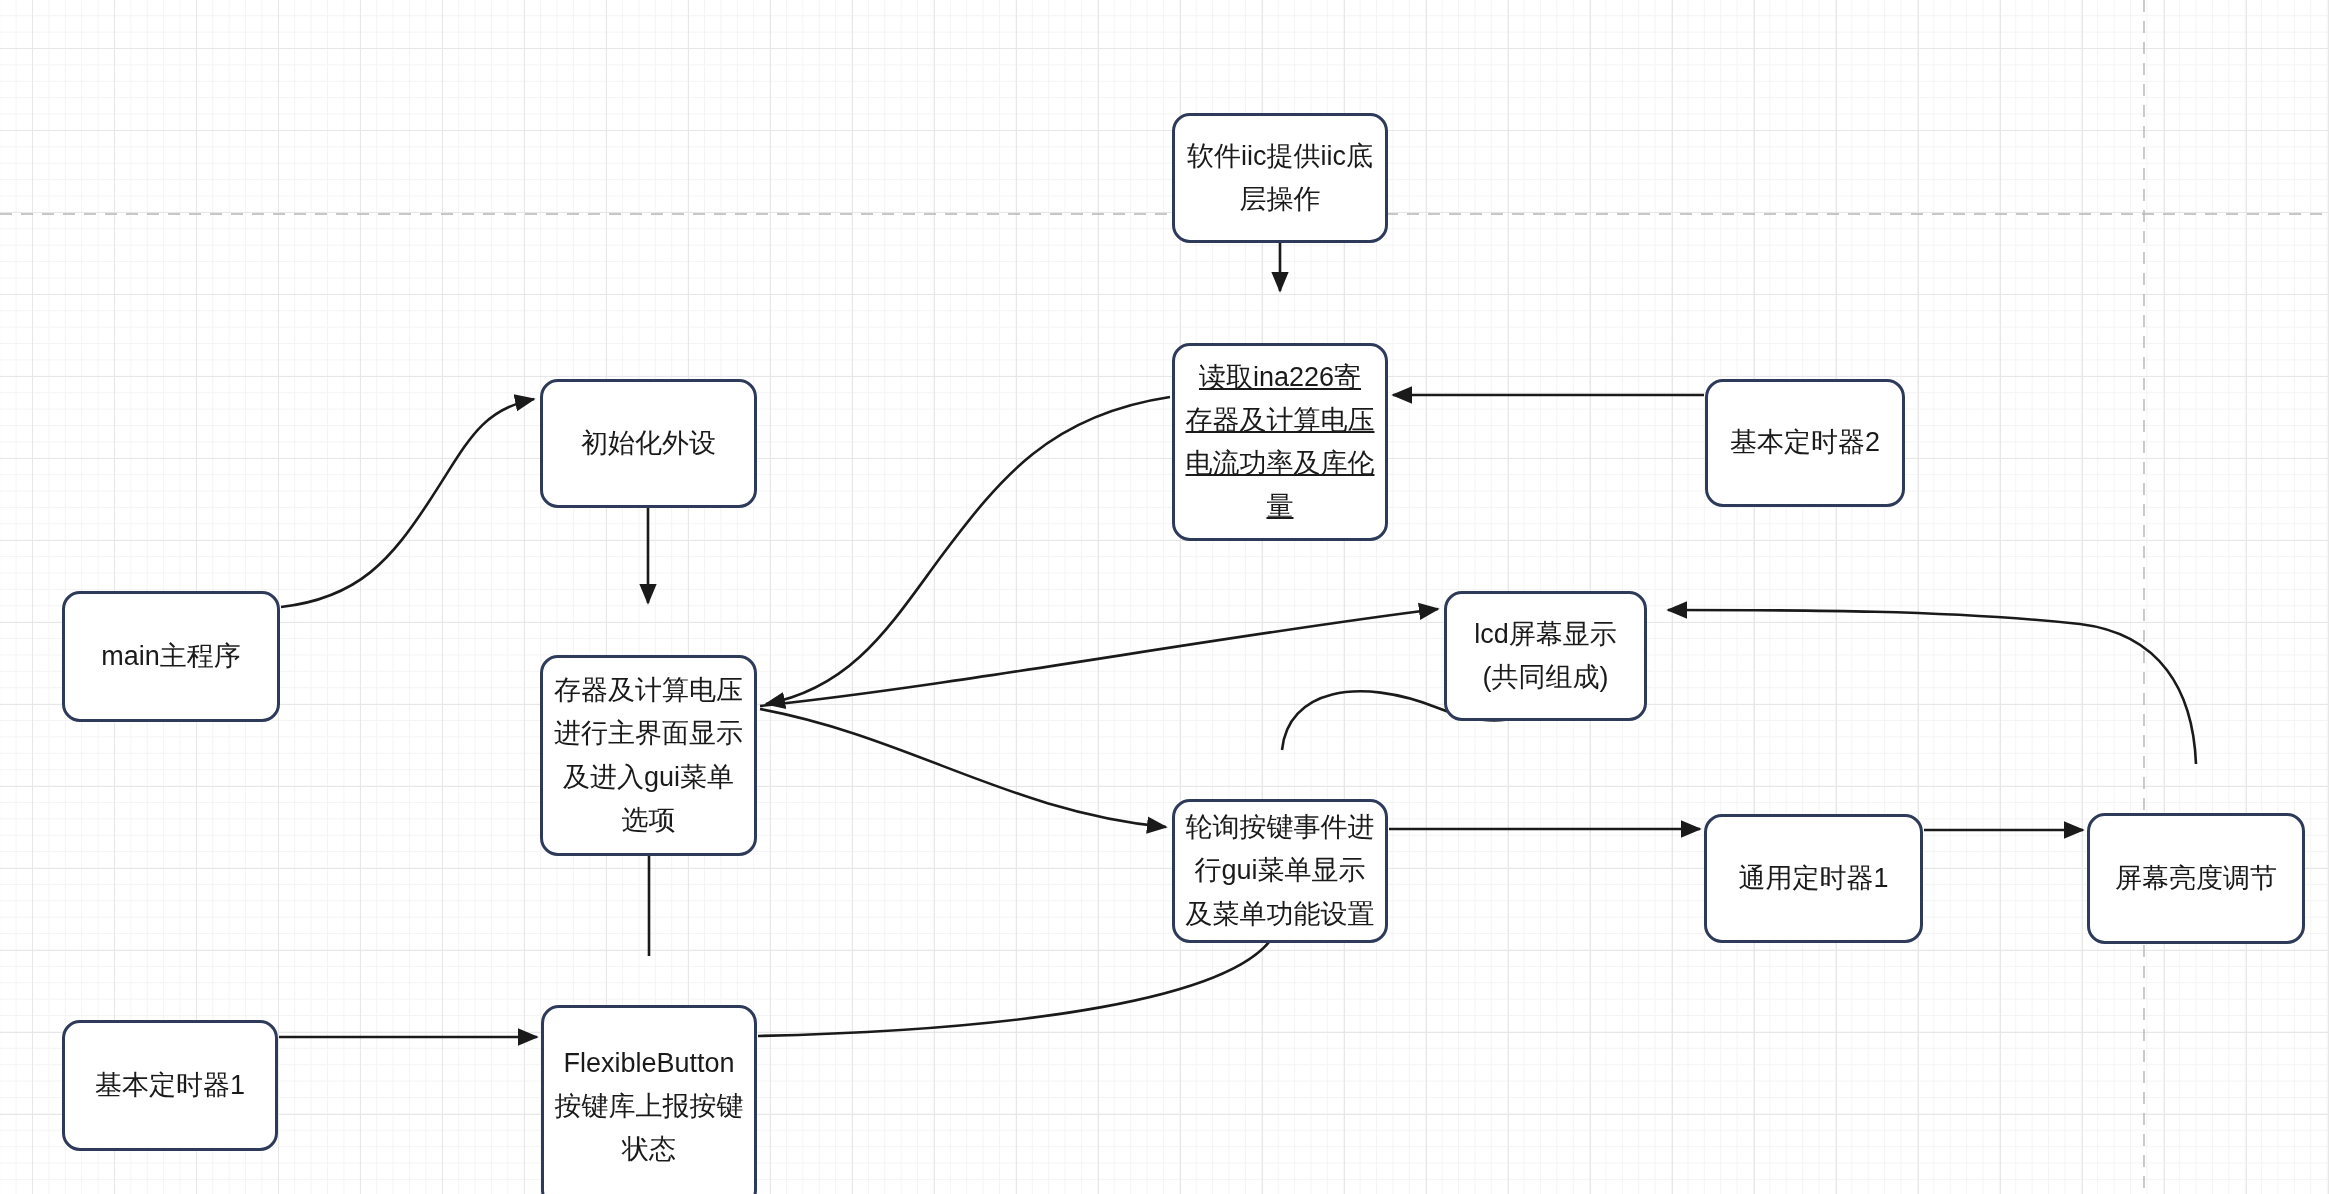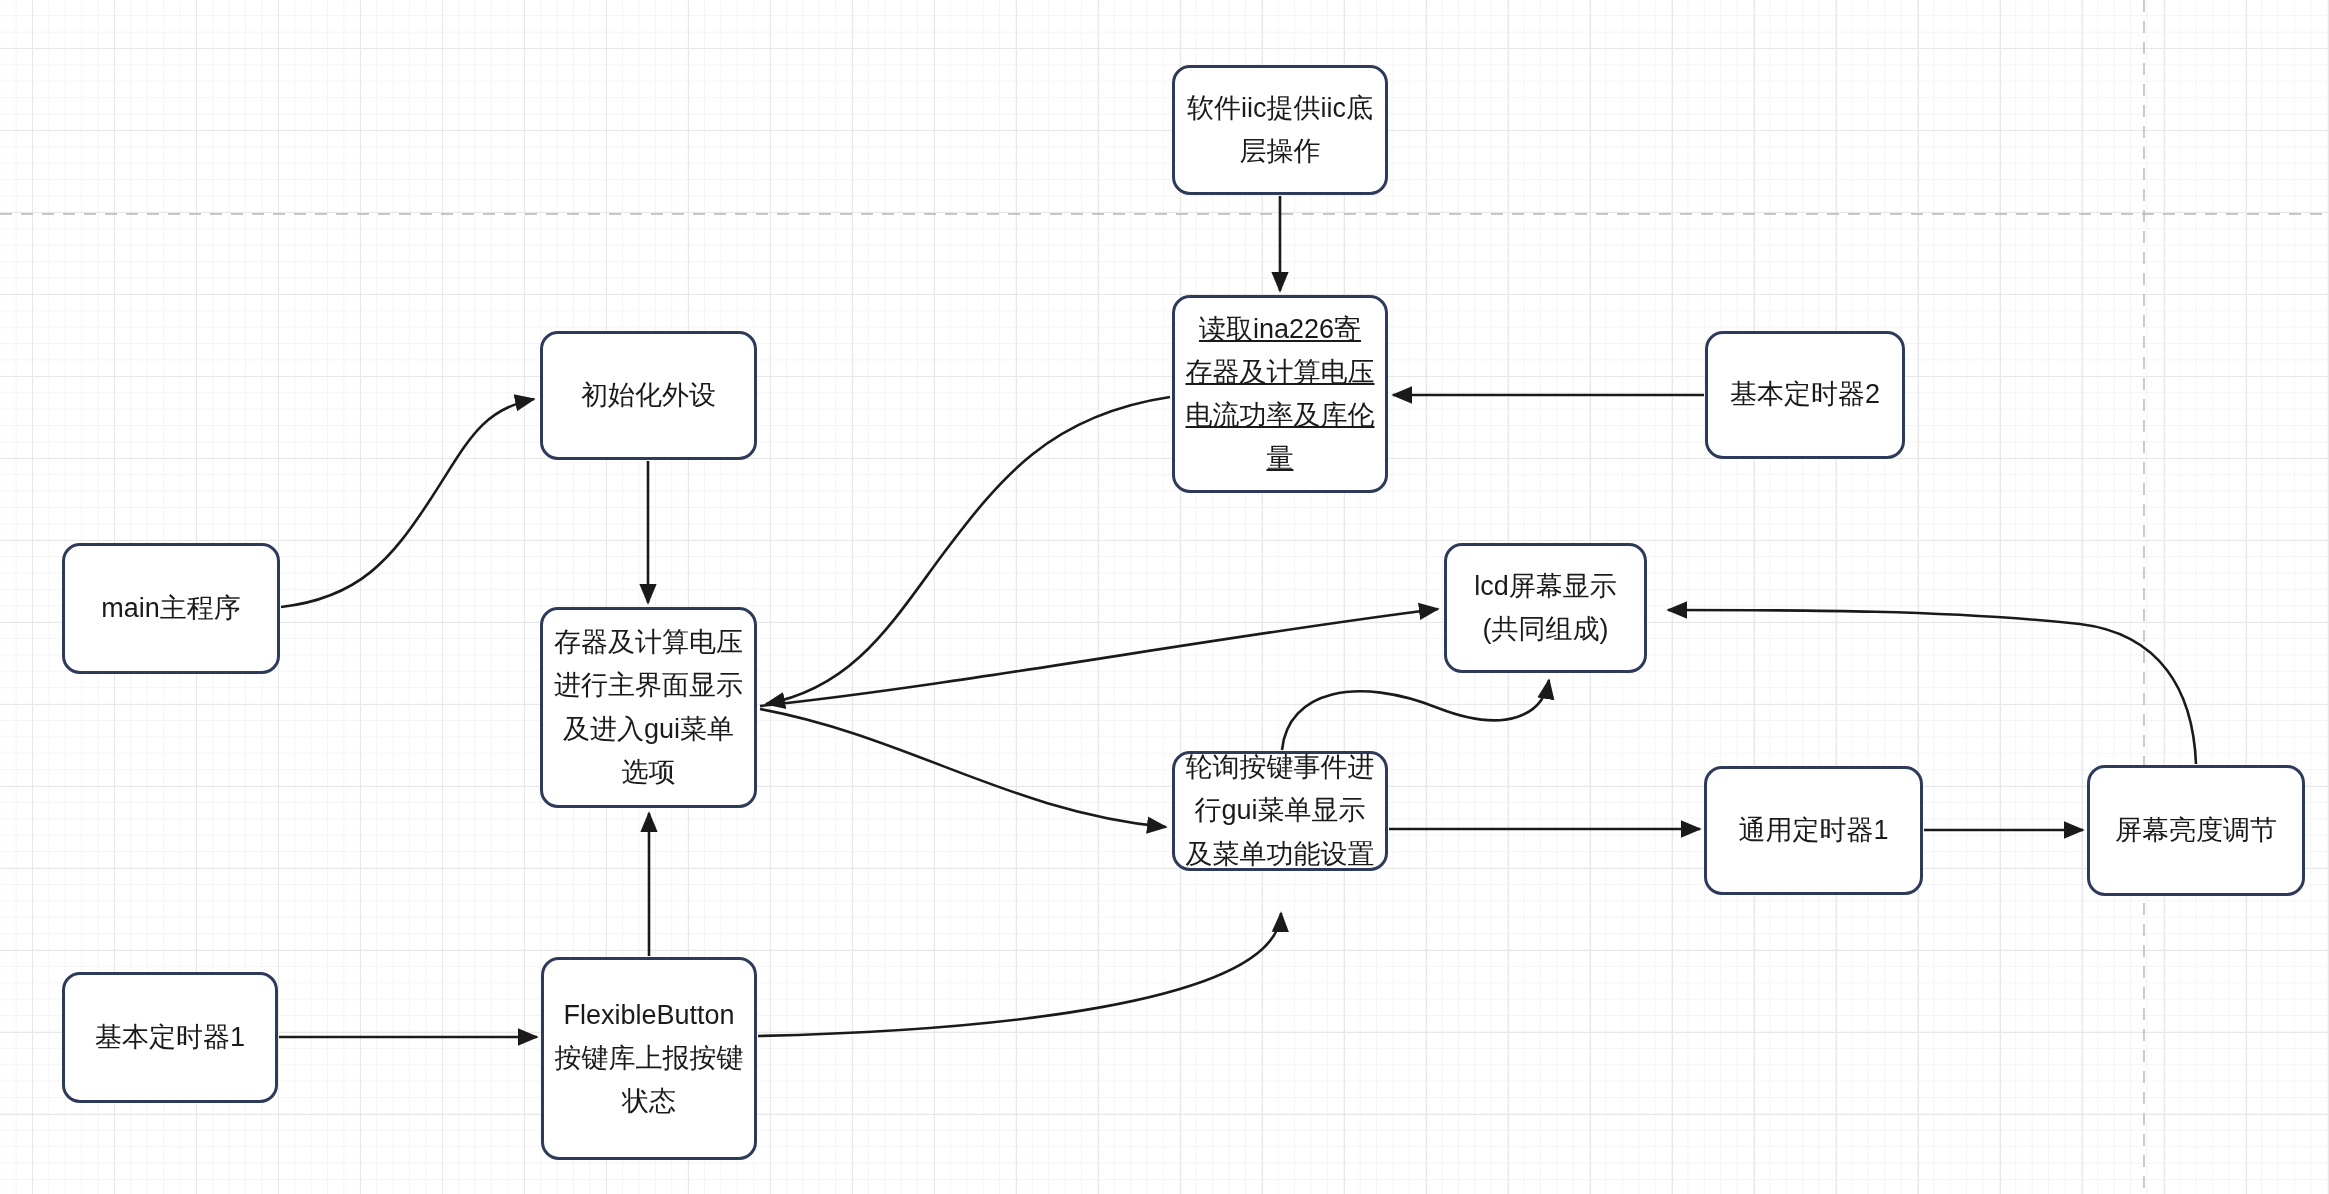--- a/index.html
+++ b/index.html
@@ -50,20 +50,21 @@
     display: flex;
     align-items: center;
     justify-content: center;
     text-align: center;
     color: #1a1a1a;
     font-size: 27px;
     line-height: 1.6;
     white-space: pre-line;
     padding: 0 8px;
     cursor: default;
+    margin-top: 48px;
   }
 </style>
 </head>
 <body>
 
 <div class="canvas">
 
   <svg class="edges-layer" viewBox="0 0 2329 1194" xmlns="http://www.w3.org/2000/svg">
     <defs>
       <marker id="arrowhead" viewBox="0 0 12 12" refX="11" refY="6" markerWidth="8" markerHeight="8" orient="auto" markerUnits="strokeWidth">
@@ -104,21 +105,21 @@
   <div class="node" style="left:62px;   top:543px; width:218px; height:131px;">main主程序</div>
 
   <div class="node" style="left:540px;  top:607px; width:217px; height:201px;">存器及计算电压
 进行主界面显示
 及进入gui菜单
 选项</div>
 
   <div class="node" style="left:1444px; top:543px; width:203px; height:130px;">lcd屏幕显示
 (共同组成)</div>
 
-  <div class="node" style="left:1172px; top:751px; width:216px; height:120px;">轮询按键事件进
+  <div class="node" style="left:1172px; top:751px; width:216px; height:144px;">轮询按键事件进
 行gui菜单显示
 及菜单功能设置</div>
 
   <div class="node" style="left:1704px; top:766px; width:219px; height:129px;">通用定时器1</div>
 
   <div class="node" style="left:2087px; top:765px; width:218px; height:131px;">屏幕亮度调节</div>
 
   <div class="node" style="left:62px;   top:972px; width:216px; height:131px;">基本定时器1</div>
 
   <div class="node" style="left:541px;  top:957px; width:216px; height:203px;">FlexibleButton

